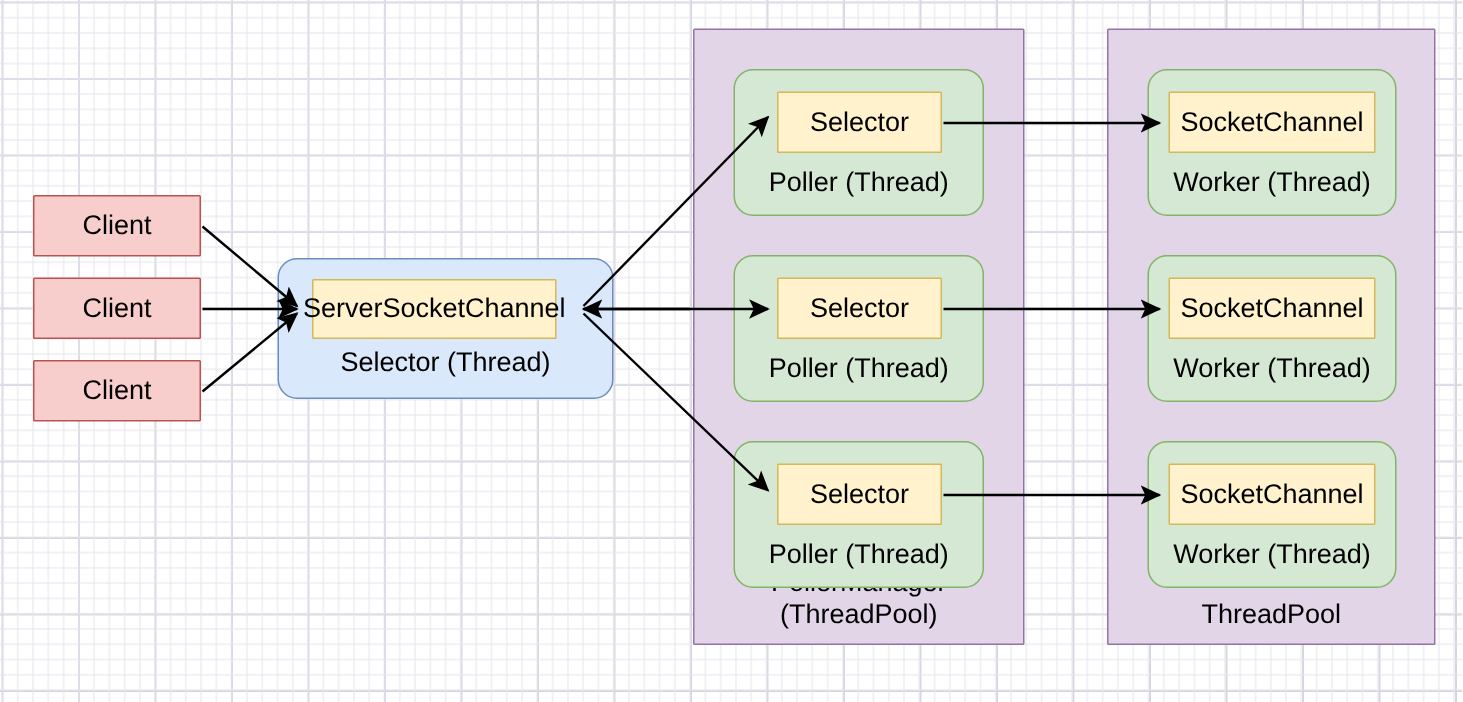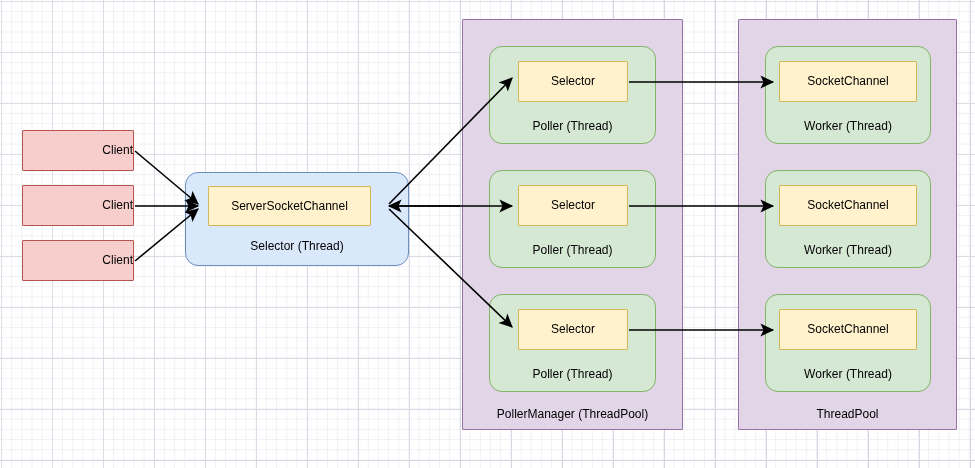--- a/index.html
+++ b/index.html
@@ -23,29 +23,28 @@
     font-family: "Liberation Sans", sans-serif;
   }
   .node {
     position: absolute;
     box-sizing: border-box;
     display: flex;
     align-items: center;
     justify-content: center;
     text-align: center;
     color: #000000;
-    font-size: 12px;
+    font-size: 18px;
     line-height: 1.2;
   }
   
   .client {
     background: #f8cecc;
     border: 1.3px solid #b85450;
     border-radius: 1px;
-    justify-content: flex-end;
   }
   
   .acceptor {
     background: #dae8fc;
     border: 1.3px solid #6c8ebf;
     border-radius: 13px;
     align-items: flex-end;
     justify-content: center;
     padding-bottom: 12px;
   }

